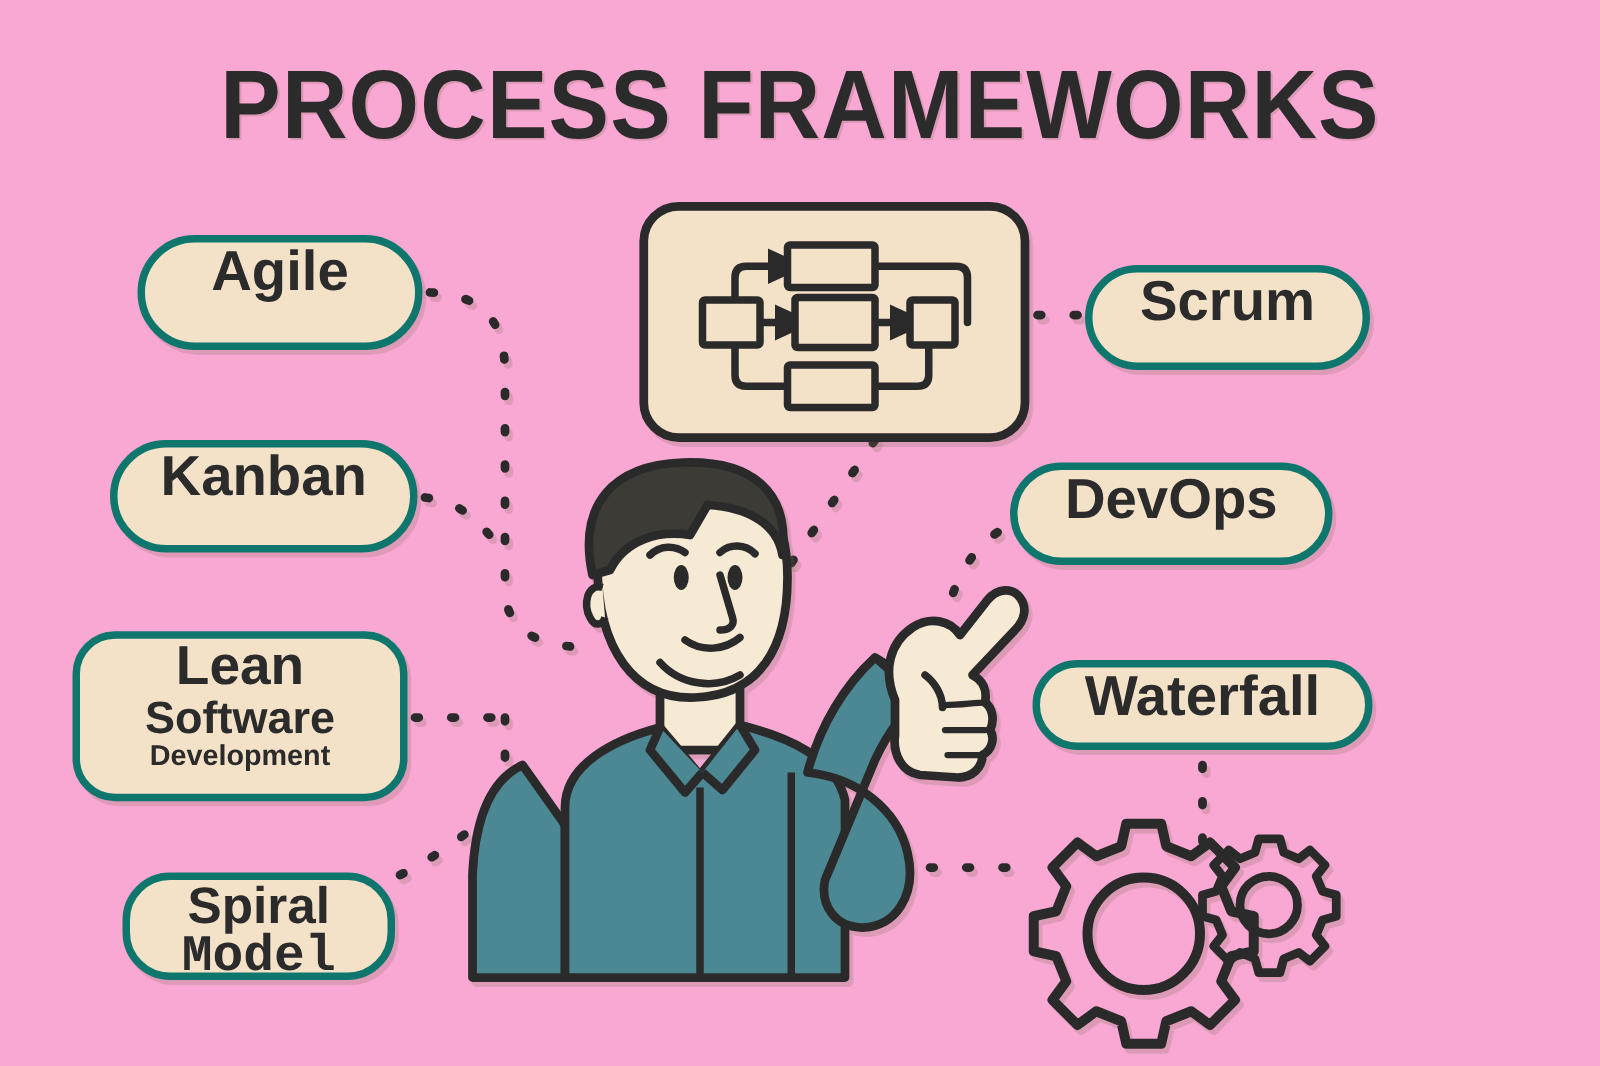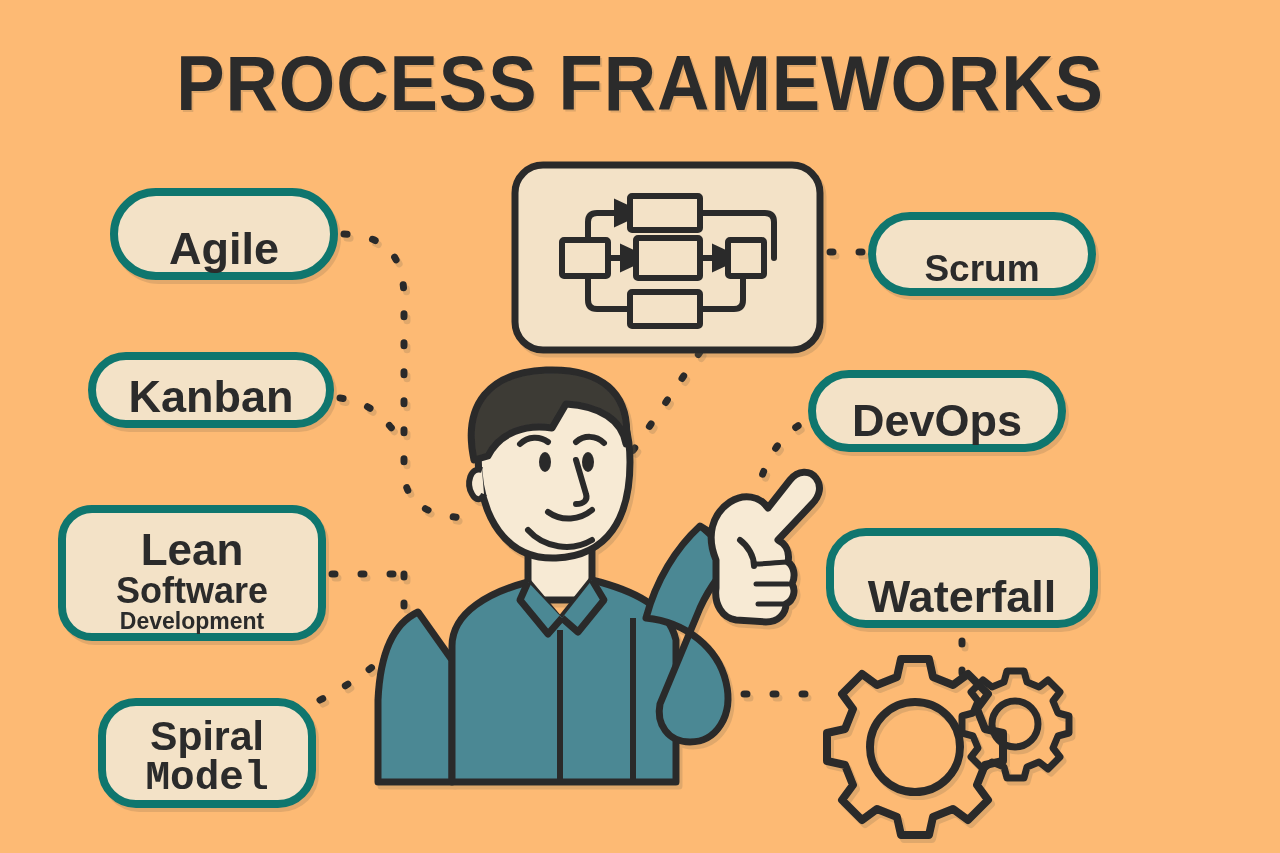--- a/index.html
+++ b/index.html
@@ -8,21 +8,21 @@
     padding: 0;
     background: #f3e2c7;
   }
   body {
     font-family: "Liberation Sans", sans-serif;
   }
   #canvas {
     position: relative;
     width: 1280px;
     height: 853px;
-    background: #fdba74;
+    background: #f9a8d4;
     overflow: hidden;
   }
   #scene {
     position: absolute;
     left: 0;
     top: 0;
     width: 1280px;
     height: 853px;
   }
   .page-title {
@@ -38,39 +38,39 @@
     color: #2b2b2b;
     transform: scaleX(0.93);
     text-shadow: 2px 2px 0 rgba(120,100,75,0.22);
     white-space: nowrap;
     pointer-events: none;
   }
   .pill {
     position: absolute;
     box-sizing: border-box;
     background: #f3e2c7;
-    border: 8px solid #0f766e;
+    border: 6px solid #0f766e;
     display: flex;
-    align-items: flex-end;
+    align-items: flex-start;
     justify-content: center;
     text-align: center;
     color: #2b2b2b;
     font-weight: bold;
     font-family: "Liberation Sans", sans-serif;
     line-height: 1.02;
     box-shadow: 3px 4px 0 rgba(120,100,75,0.20);
   }
   .pill span { display: block; }
   .pill-agile     { left: 110px; top: 188px;  width: 228px; height: 92px;  border-radius: 46px; font-size: 45px; }
-  .pill-kanban    { left: 88px;  top: 352px;  width: 246px; height: 76px;  border-radius: 45px; font-size: 45px; }
+  .pill-kanban    { left: 88px;  top: 352px;  width: 246px; height: 90px;  border-radius: 45px; font-size: 45px; }
   .pill-lean      { left: 58px;  top: 505px;  width: 268px; height: 136px; border-radius: 34px; font-size: 34px; }
-  .pill-spiral    { left: 98px;  top: 698px;  width: 218px; height: 110px; border-radius: 38px; font-size: 39px; }
-  .pill-scrum     { left: 868px; top: 212px;  width: 228px; height: 84px;  border-radius: 42px; font-size: 37px; }
+  .pill-spiral    { left: 98px;  top: 698px;  width: 218px; height: 86px; border-radius: 38px; font-size: 39px; }
+  .pill-scrum     { left: 868px; top: 212px;  width: 228px; height: 84px;  border-radius: 42px; font-size: 45px; }
   .pill-devops    { left: 808px; top: 370px;  width: 258px; height: 82px;  border-radius: 41px; font-size: 45px; }
-  .pill-waterfall { left: 826px; top: 528px;  width: 272px; height: 100px;  border-radius: 40px; font-size: 45px; }
+  .pill-waterfall { left: 826px; top: 528px;  width: 272px; height: 72px;  border-radius: 40px; font-size: 45px; }
   .lean-l1 { font-size: 44px; }
   .lean-l2 { font-size: 36px; }
   .lean-l3 { font-size: 23px; }
   .spiral-l1 { font-size: 41px; }
   .spiral-l2 { font-size: 41px; font-family: Liberation Mono, monospace; }
 </style>
 </head>
 <body>
 
 <div id="canvas">

